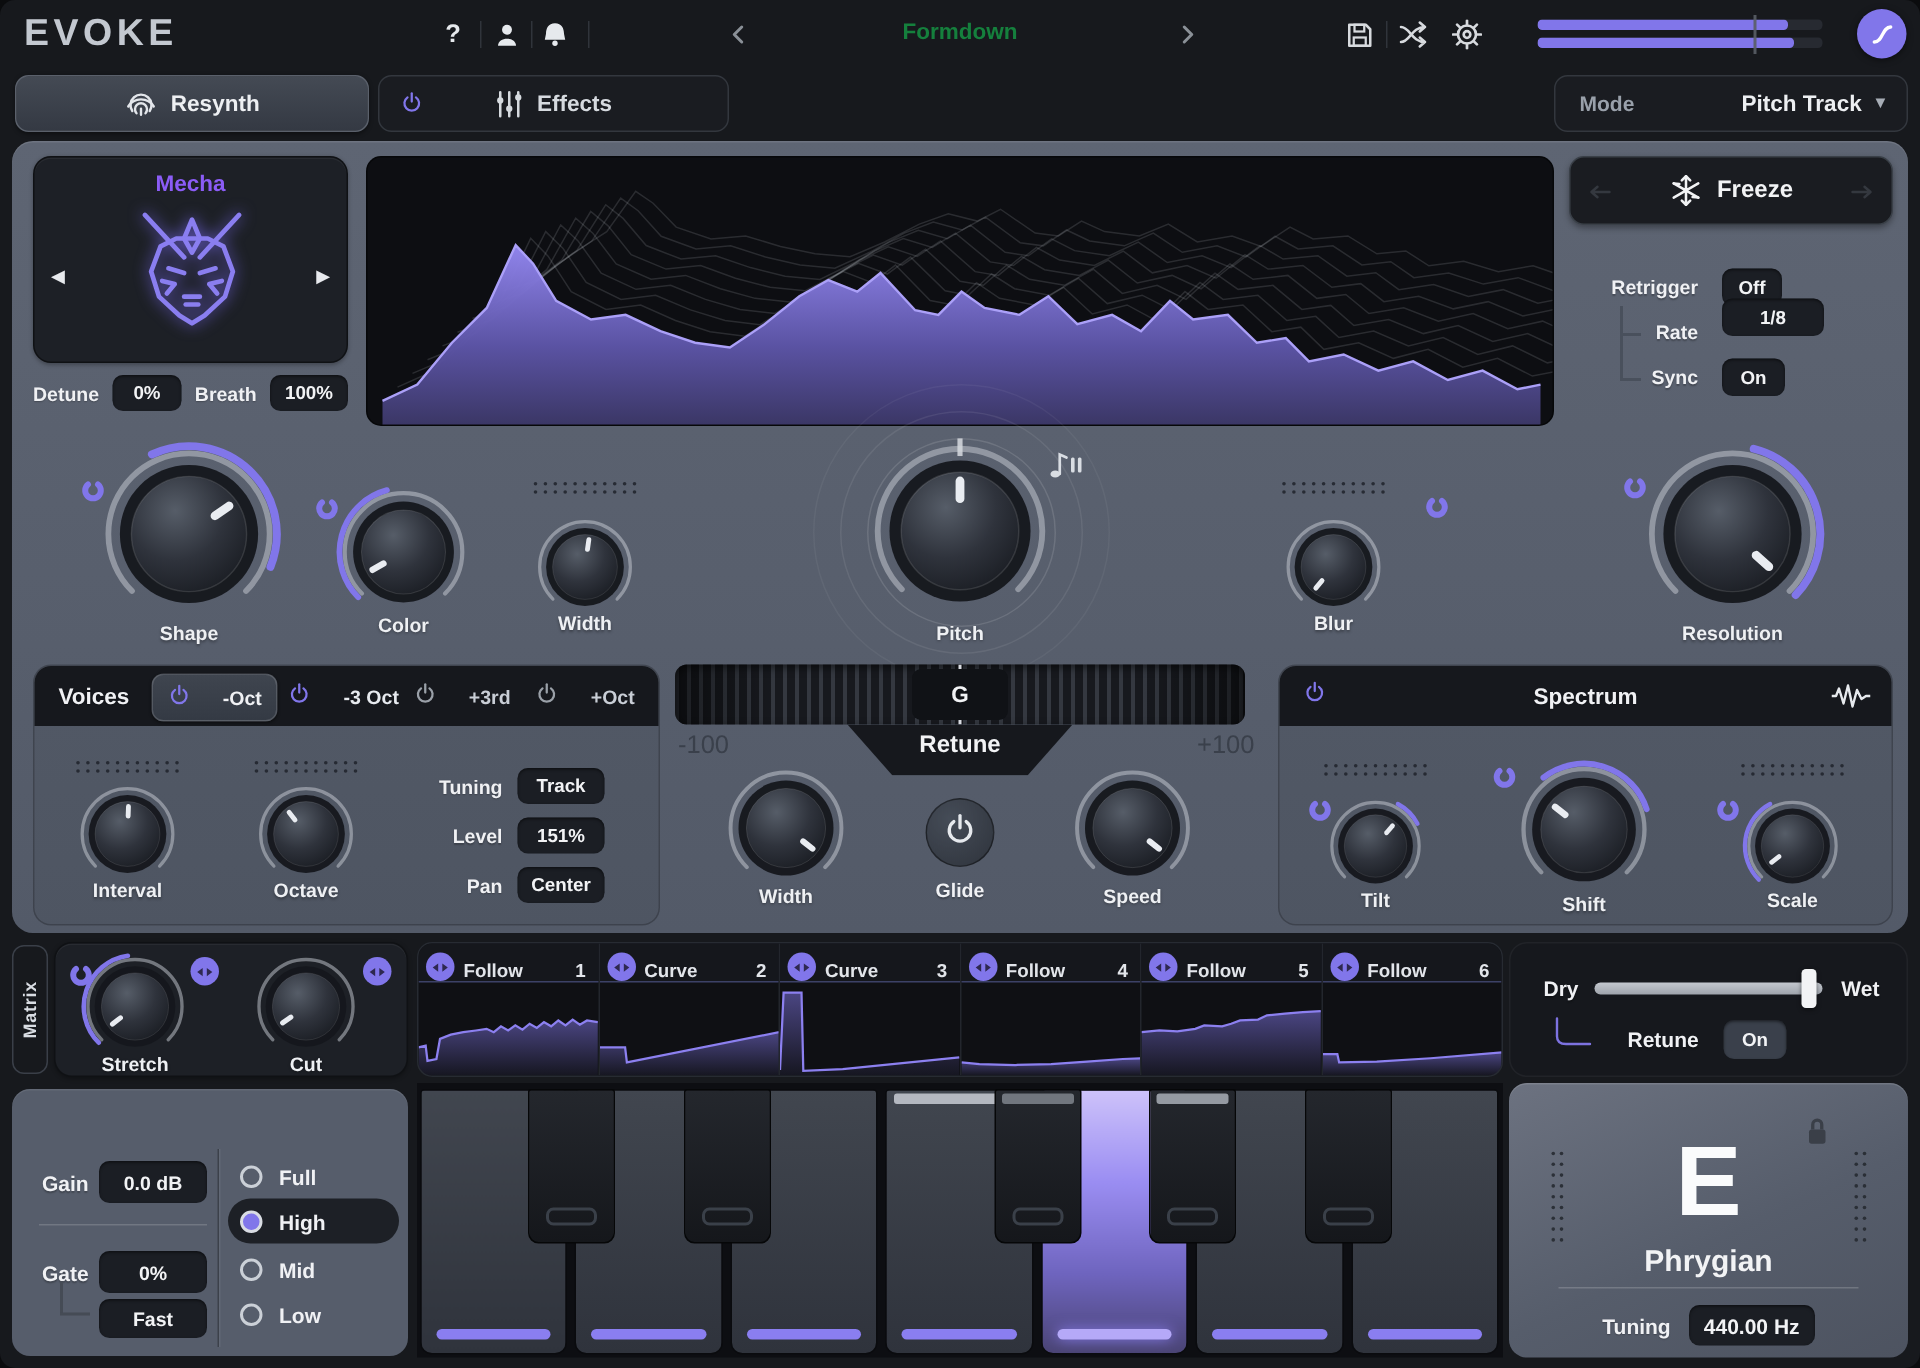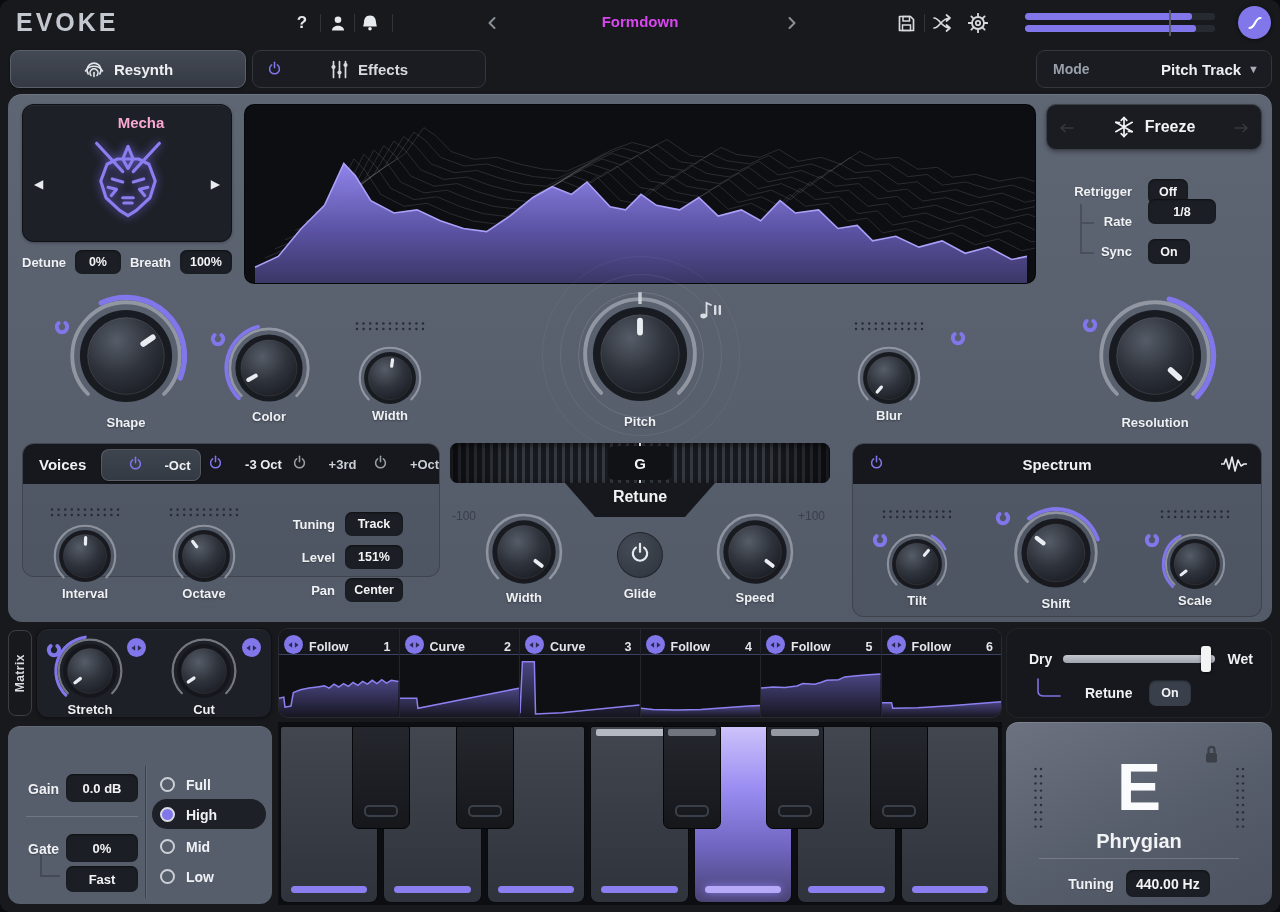--- a/index.html
+++ b/index.html
@@ -3,21 +3,21 @@
 <meta charset="utf-8">
 <style>
   html,body{margin:0;padding:0;background:#0b0c0e;}
   .app{position:relative;width:1280px;height:912px;background:#17191D;font-family:"Liberation Sans",sans-serif;overflow:hidden;border-radius:10px;}
   .abs{position:absolute;}
   
   .topbar{position:absolute;left:0;top:0;width:1280px;height:46px;display:flex;align-items:center;}
   .logo{position:absolute;left:16px;top:8px;font-size:25px;font-weight:800;letter-spacing:3px;color:#C3C8D0;}
   .tbicon{position:absolute;top:9px;width:28px;height:28px;display:flex;align-items:center;justify-content:center;cursor:pointer;}
   .vdiv{position:absolute;top:14px;width:1px;height:18px;background:#30343B;}
-  .preset{position:absolute;top:13px;font-size:15px;font-weight:700;color:#d946ef;text-align:center;width:220px;}
+  .preset{position:absolute;top:13px;font-size:15px;font-weight:700;color:#15803d;text-align:center;width:220px;}
   .helpq{font-size:17px;font-weight:700;color:#E6E9ED;}
   .meter{position:absolute;left:1022px;top:9px;width:196px;height:28px;}
   .mtrack{position:absolute;left:3px;width:190px;height:7px;border-radius:3px;background:#272A31;overflow:hidden;}
   .mfill{height:100%;background:#8176EA;border-radius:3px;}
   .mmark{position:absolute;top:1px;height:26px;width:2px;background:#595E66;opacity:.9;}
   .scurve-btn{position:absolute;left:1238px;top:6px;width:33px;height:33px;border-radius:50%;background:#8176EA;display:flex;align-items:center;justify-content:center;box-shadow:0 1px 4px rgba(0,0,0,.5);}
   
   .tab{position:absolute;top:50px;height:38px;border-radius:9px;display:flex;align-items:center;justify-content:center;gap:9px;box-sizing:border-box;font-size:15px;cursor:pointer;}
   .tab-resynth{left:10px;width:236px;background:linear-gradient(180deg,#444A54,#343943);border:1px solid #5A606B;color:#EDEFF2;font-weight:700;box-shadow:0 1px 3px rgba(0,0,0,.4);}
   .tab-effects{left:252px;width:234px;background:#1A1C21;border:1px solid #33373E;color:#D6DADF;font-weight:600;}
@@ -25,39 +25,39 @@
   .modebox{position:absolute;left:1036px;top:50px;width:236px;height:38px;border-radius:9px;background:#1A1C21;border:1px solid #33373E;box-sizing:border-box;display:flex;align-items:center;cursor:pointer;}
   .modebox .mlabel{margin-left:16px;font-size:14px;font-weight:600;color:#99A0AA;}
   .modebox .mval{margin-left:auto;font-size:15px;font-weight:700;color:#EDEFF2;}
   .modebox .caret{margin:0 12px 0 7px;color:#A7ADB6;font-size:11px;}
   
   .mainpanel{position:absolute;left:8px;top:94px;width:1264px;height:528px;border-radius:14px;background:linear-gradient(180deg,#5E6573,#535A68);box-shadow:inset 0 1px 0 rgba(255,255,255,.1);}
   .darkcard{background:#1D2026;border:1px solid rgba(0,0,0,.45);border-radius:12px;box-shadow:0 1px 3px rgba(0,0,0,.3), inset 0 1px 0 rgba(255,255,255,.05);box-sizing:border-box;}
   .pill{background:#1B1E24;border-radius:7px;color:#F2F3F5;font-weight:700;font-size:12.5px;display:flex;align-items:center;justify-content:center;box-sizing:border-box;cursor:pointer;box-shadow:inset 0 1px 2px rgba(0,0,0,.5);}
   .glabel{font-size:13px;font-weight:700;color:#F0F1F4;text-shadow:0 1px 1px rgba(0,0,0,.25);}
   
-  .mecha-title{position:absolute;left:14px;top:9px;width:100%;text-align:center;font-size:15px;font-weight:700;color:#f9a8d4;}
+  .mecha-title{position:absolute;left:0;top:9px;width:100%;text-align:center;font-size:15px;font-weight:700;color:#8b5cf6;}
   .navarr{position:absolute;top:72px;font-size:12px;color:#E8EAEE;cursor:pointer;}
   
   .display{position:absolute;left:244px;top:104px;width:792px;height:180px;background:#0D0E12;border-radius:10px;overflow:hidden;border:1px solid rgba(0,0,0,.5);box-sizing:border-box;}
   
   .freeze-btn{position:absolute;left:1046px;top:104px;width:216px;height:46px;border-radius:10px;background:#1A1C21;border:1px solid #3A4048;box-sizing:border-box;display:flex;align-items:center;justify-content:center;gap:10px;color:#F2F3F5;font-size:16px;font-weight:700;box-shadow:0 2px 4px rgba(0,0,0,.35);cursor:pointer;}
   .fz-side{position:absolute;top:15px;opacity:.55;}
   .treeline{position:absolute;background:#49505C;}
   
   .seccard{position:absolute;border-radius:12px;background:rgba(0,0,0,.05);border:1px solid rgba(0,0,0,.22);box-sizing:border-box;}
   .sechead{position:absolute;left:0;top:0;width:100%;height:40px;background:#16181D;border-radius:11px 11px 0 0;display:flex;align-items:center;box-sizing:border-box;}
-  .vchip{position:absolute;top:5px;height:30px;border-radius:8px;display:flex;align-items:center;justify-content:center;gap:22px;font-size:13px;font-weight:700;cursor:pointer;padding-left:16px;}
+  .vchip{position:absolute;top:5px;height:30px;border-radius:8px;display:flex;align-items:center;justify-content:center;gap:22px;font-size:13px;font-weight:700;cursor:pointer;}
   .vchip.sel{background:linear-gradient(180deg,#3F454F,#343A44);border:1px solid rgba(255,255,255,.14);box-shadow:0 1px 2px rgba(0,0,0,.4);}
   
   .retune{position:absolute;left:450px;top:443px;width:380px;height:40px;border-radius:8px;background:repeating-linear-gradient(90deg,#343840 0px,#343840 3px,#17191E 3px,#17191E 8px);box-shadow:inset 0 2px 6px rgba(0,0,0,.55);overflow:hidden;cursor:pointer;}
   .retune .shade{position:absolute;inset:0;background:linear-gradient(90deg,rgba(0,0,0,.5),rgba(0,0,0,0) 18%,rgba(0,0,0,0) 82%,rgba(0,0,0,.5));}
   .retune .chip{position:absolute;left:50%;top:3px;transform:translateX(-50%);width:64px;height:34px;background:#101216;border-radius:6px;display:flex;align-items:center;justify-content:center;font-size:15px;font-weight:700;color:#F2F3F5;}
   .retune .tick{position:absolute;left:50%;transform:translateX(-50%);width:2px;height:5px;background:#D9DCE2;}
-  .rtlab{position:absolute;top:487px;font-size:12px;font-weight:400;color:#3A404B;margin-top:22px;}
+  .rtlab{position:absolute;top:487px;font-size:17px;font-weight:400;color:#3A404B;}
   .retune-tab{position:absolute;left:565px;top:483px;width:150px;height:34px;background:#16181D;clip-path:polygon(0 0,100% 0,80% 100%,20% 100%);display:flex;align-items:flex-start;justify-content:center;padding-top:5px;box-sizing:border-box;font-size:16px;font-weight:700;color:#F2F3F5;}
   .glide-btn{position:absolute;left:640px;top:555px;transform:translate(-50%,-50%);width:44px;height:44px;border-radius:50%;background:radial-gradient(circle at 35% 30%,#454C57,#2E333C);border:1px solid rgba(0,0,0,.4);display:flex;align-items:center;justify-content:center;cursor:pointer;}
   
   .knob{position:absolute;transform:translate(-50%,-50%);display:flex;align-items:center;justify-content:center;cursor:pointer;}
   .klabel{position:absolute;top:calc(100% - 8px);left:50%;transform:translateX(-50%);font-size:13px;font-weight:700;color:#EEF0F3;white-space:nowrap;text-shadow:0 1px 2px rgba(0,0,0,.35);}
   .modic{position:absolute;transform:translate(-50%,-50%);width:16px;height:16px;}
   .dots{position:absolute;transform:translateX(-50%);}
   
   .matrixtab{position:absolute;left:8px;top:630px;width:24px;height:86px;border:1px solid #3A3F48;border-radius:8px;box-sizing:border-box;display:flex;align-items:center;justify-content:center;}
   .matrixtab span{writing-mode:vertical-rl;transform:rotate(180deg);font-size:12px;font-weight:700;color:#D9DDE3;letter-spacing:.5px;}
@@ -412,21 +412,21 @@
       <svg viewBox="-70 -70 140 140" width="134.39999999999998" height="134.39999999999998">
         <path d="M -39.60 39.60 A 56 56 0 1 1 39.60 39.60" stroke="#C9CDD5" stroke-width="4" fill="none" stroke-linecap="round" opacity="0.5"></path>
         <path d="M 14.76 -59.19 A 61 61 0 0 1 43.88 42.37" stroke="#8176EA" stroke-width="5.5" fill="none" stroke-linecap="round"></path>
         <circle r="48" fill="#15171C" opacity="0.95"></circle>
         <circle r="40" fill="url(#kg)" stroke="rgba(255,255,255,0.12)" stroke-width="1"></circle>
         <line x1="16.35" y1="14.72" x2="25.27" y2="22.75" stroke="#E9ECF1" stroke-width="6" stroke-linecap="round"></line>
       </svg>
       <div class="klabel">Resolution</div>
     </div>
 
-  <div class="seccard" style="left:22px;top:443px;width:418px;height:134px">
+  <div class="seccard" style="left:22px;top:443px;width:418px;height:174px">
     <div class="sechead">
       <span class="glabel" style="margin-left:16px;font-size:15px">Voices</span>
     </div>
     <div class="vchip sel" style="left:78px;width:82px">
       <span><svg viewBox="-9 -10 18 19" width="15" height="15">
             <path d="M 3.56 -5.08 A 6.2 6.2 0 1 1 -3.56 -5.08" stroke="#8176EA" stroke-width="1.9" fill="none" stroke-linecap="round"></path>
             <line x1="0" y1="-8.5" x2="0" y2="-1.5" stroke="#8176EA" stroke-width="1.9" stroke-linecap="round"></line>
           </svg></span>
       <span style="color:#F0F1F4">-Oct</span>
     </div>

